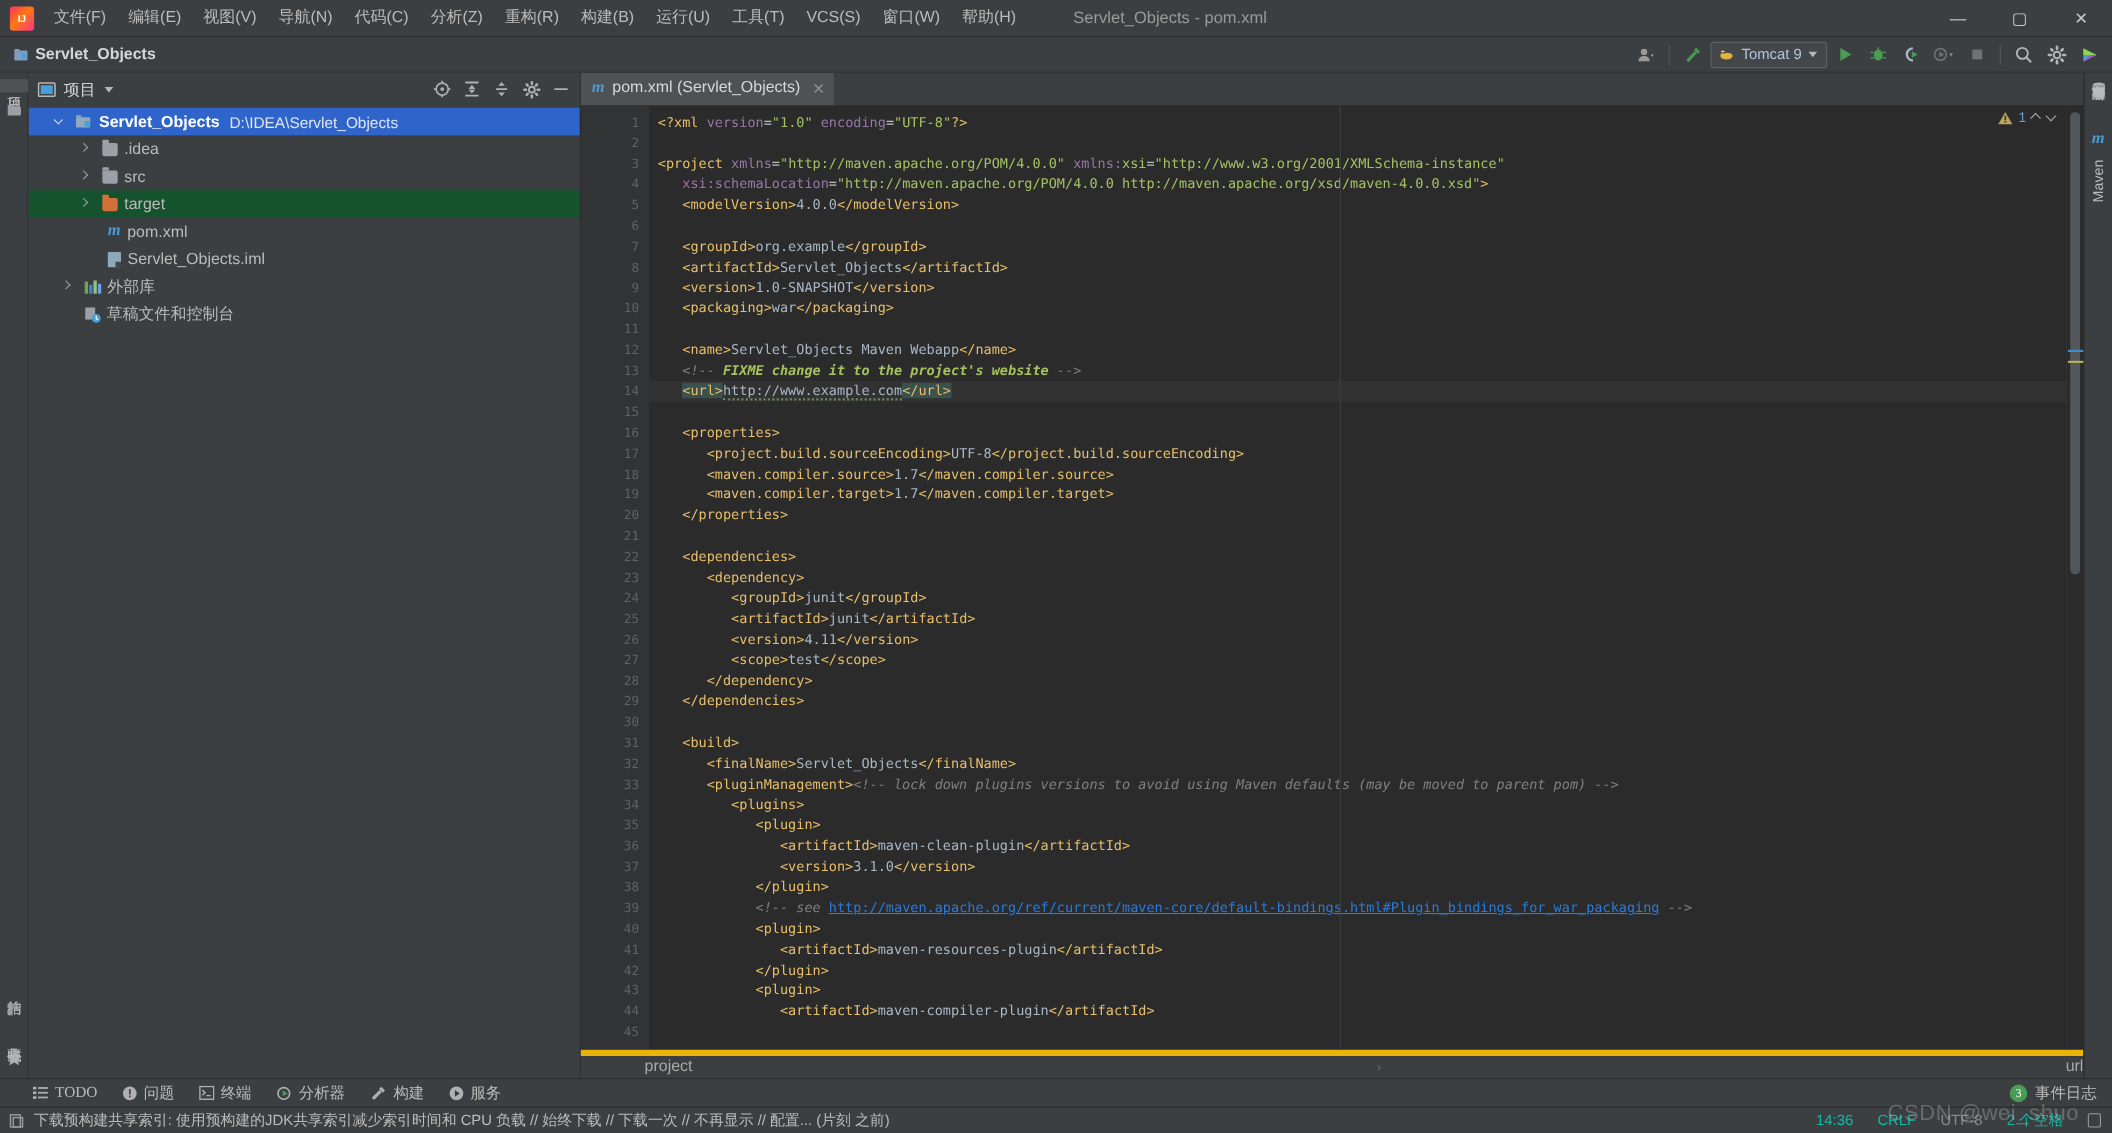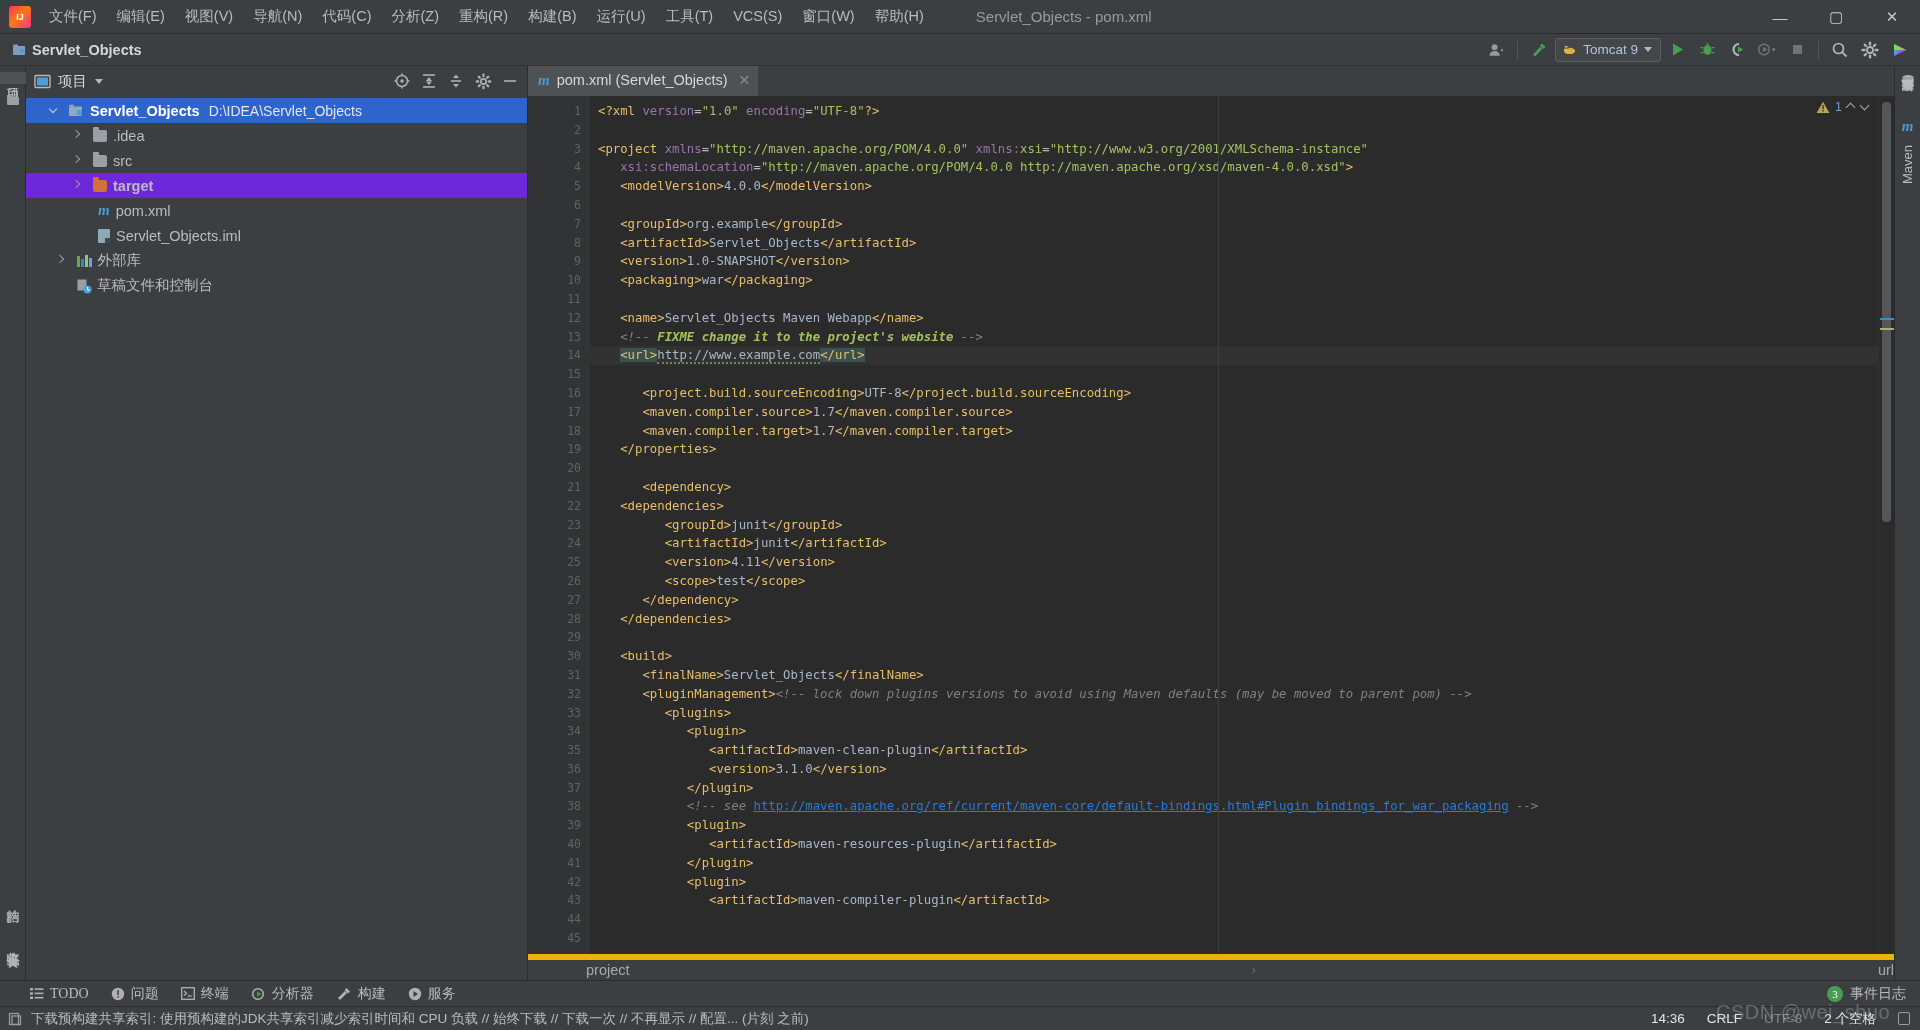--- a/index.html
+++ b/index.html
@@ -87,21 +87,21 @@
   }
   .pp-title { color: #d6d6d6; font-size: 14.5px; margin-left: 7px; }
   .pp-header-icons { margin-left: auto; display: flex; align-items: center; gap: 1px; }
   .pp-ic { width: 26px; height: 24px; display: flex; align-items: center; justify-content: center; color: #b0b0b0; }
   .pp-tree { flex: 1 1 auto; background: #3c3f41; overflow: hidden; padding-top: 2px; }
   .trow {
     height: 25px; display: flex; align-items: center; font-size: 14.5px; color: #bbbbbb;
     white-space: nowrap; padding-right: 6px;
   }
   .trow.sel { background: #2f65ca; color: #ffffff; }
-  .trow.hl { background: #6d28d9; font-weight: bold; }
+  .trow.hl { background: #14532d; }
   .arrow {
     width: 13px; height: 13px; display: inline-block; position: relative; flex: 0 0 13px;
   }
   .arrow.r::before {
     content: ""; position: absolute; left: 3px; top: 2px;
     width: 5px; height: 5px; border-right: 1.6px solid #9a9a9a; border-top: 1.6px solid #9a9a9a;
     transform: rotate(45deg);
   }
   .arrow.d::before {
     content: ""; position: absolute; left: 2px; top: 2px;
@@ -201,21 +201,21 @@
     font-size: 11px; display: flex; align-items: center; justify-content: center;
   }
 
   
   .statusbar {
     height: 24px; background: #3c3f41; display: flex; align-items: center;
     padding: 0 10px 0 8px; flex: 0 0 24px; border-top: 1px solid #2b2b2b; position: relative;
   }
   .status-msg { color: #bbbbbb; font-size: 13.5px; margin-left: 9px; white-space: nowrap; }
   .status-right { position: absolute; right: 10px; display: flex; align-items: center; gap: 22px; }
-  .status-right span { color: #e5e5e5; font-size: 13.5px; }
+  .status-right span { color: #14b8a6; font-size: 13.5px; }
   .status-right span.dim { color: #8a8a8a; }
 
   
   .watermark {
     position: absolute; right: 30px; bottom: 6px; color: rgba(210,210,210,0.30);
     font-size: 20px; letter-spacing: 0.5px; pointer-events: none; white-space: nowrap; margin-left: 47px;
   }
   .lockicon { width: 12px; height: 13px; border: 1.6px solid #9a9a9a; border-radius: 2px; }
   svg { display: block; }
 </style>
@@ -646,27 +646,28 @@
             <div class="cline">&nbsp;</div>
             <div class="cline">   <span class="tag">&lt;groupId&gt;</span><span class="txt">org.example</span><span class="tag">&lt;/groupId&gt;</span></div>
             <div class="cline">   <span class="tag">&lt;artifactId&gt;</span><span class="txt">Servlet_Objects</span><span class="tag">&lt;/artifactId&gt;</span></div>
             <div class="cline">   <span class="tag">&lt;version&gt;</span><span class="txt">1.0-SNAPSHOT</span><span class="tag">&lt;/version&gt;</span></div>
             <div class="cline">   <span class="tag">&lt;packaging&gt;</span><span class="txt">war</span><span class="tag">&lt;/packaging&gt;</span></div>
             <div class="cline">&nbsp;</div>
             <div class="cline">   <span class="tag">&lt;name&gt;</span><span class="txt">Servlet_Objects Maven Webapp</span><span class="tag">&lt;/name&gt;</span></div>
             <div class="cline">   <span class="comment">&lt;!-- </span><span class="fixme">FIXME change it to the project's website</span><span class="comment"> --&gt;</span></div>
             <div class="cline caret">   <span class="hl-tag tag">&lt;url&gt;</span><span class="txt squig">http://www.example.com</span><span class="hl-tag tag">&lt;/url&gt;</span></div>
             <div class="cline">&nbsp;</div>
+            <div class="cline">   <span class="tag">&lt;properties&gt;</span></div>
             <div class="cline">      <span class="tag">&lt;project.build.sourceEncoding&gt;</span><span class="txt">UTF-8</span><span class="tag">&lt;/project.build.sourceEncoding&gt;</span></div>
             <div class="cline">      <span class="tag">&lt;maven.compiler.source&gt;</span><span class="txt">1.7</span><span class="tag">&lt;/maven.compiler.source&gt;</span></div>
             <div class="cline">      <span class="tag">&lt;maven.compiler.target&gt;</span><span class="txt">1.7</span><span class="tag">&lt;/maven.compiler.target&gt;</span></div>
             <div class="cline">   <span class="tag">&lt;/properties&gt;</span></div>
             <div class="cline">&nbsp;</div>
+            <div class="cline">   <span class="tag">&lt;dependencies&gt;</span></div>
             <div class="cline">      <span class="tag">&lt;dependency&gt;</span></div>
-            <div class="cline">   <span class="tag">&lt;dependencies&gt;</span></div>
             <div class="cline">         <span class="tag">&lt;groupId&gt;</span><span class="txt">junit</span><span class="tag">&lt;/groupId&gt;</span></div>
             <div class="cline">         <span class="tag">&lt;artifactId&gt;</span><span class="txt">junit</span><span class="tag">&lt;/artifactId&gt;</span></div>
             <div class="cline">         <span class="tag">&lt;version&gt;</span><span class="txt">4.11</span><span class="tag">&lt;/version&gt;</span></div>
             <div class="cline">         <span class="tag">&lt;scope&gt;</span><span class="txt">test</span><span class="tag">&lt;/scope&gt;</span></div>
             <div class="cline">      <span class="tag">&lt;/dependency&gt;</span></div>
             <div class="cline">   <span class="tag">&lt;/dependencies&gt;</span></div>
             <div class="cline">&nbsp;</div>
             <div class="cline">   <span class="tag">&lt;build&gt;</span></div>
             <div class="cline">      <span class="tag">&lt;finalName&gt;</span><span class="txt">Servlet_Objects</span><span class="tag">&lt;/finalName&gt;</span></div>
             <div class="cline">      <span class="tag">&lt;pluginManagement&gt;</span><span class="comment">&lt;!-- lock down plugins versions to avoid using Maven defaults (may be moved to parent pom) --&gt;</span></div>

